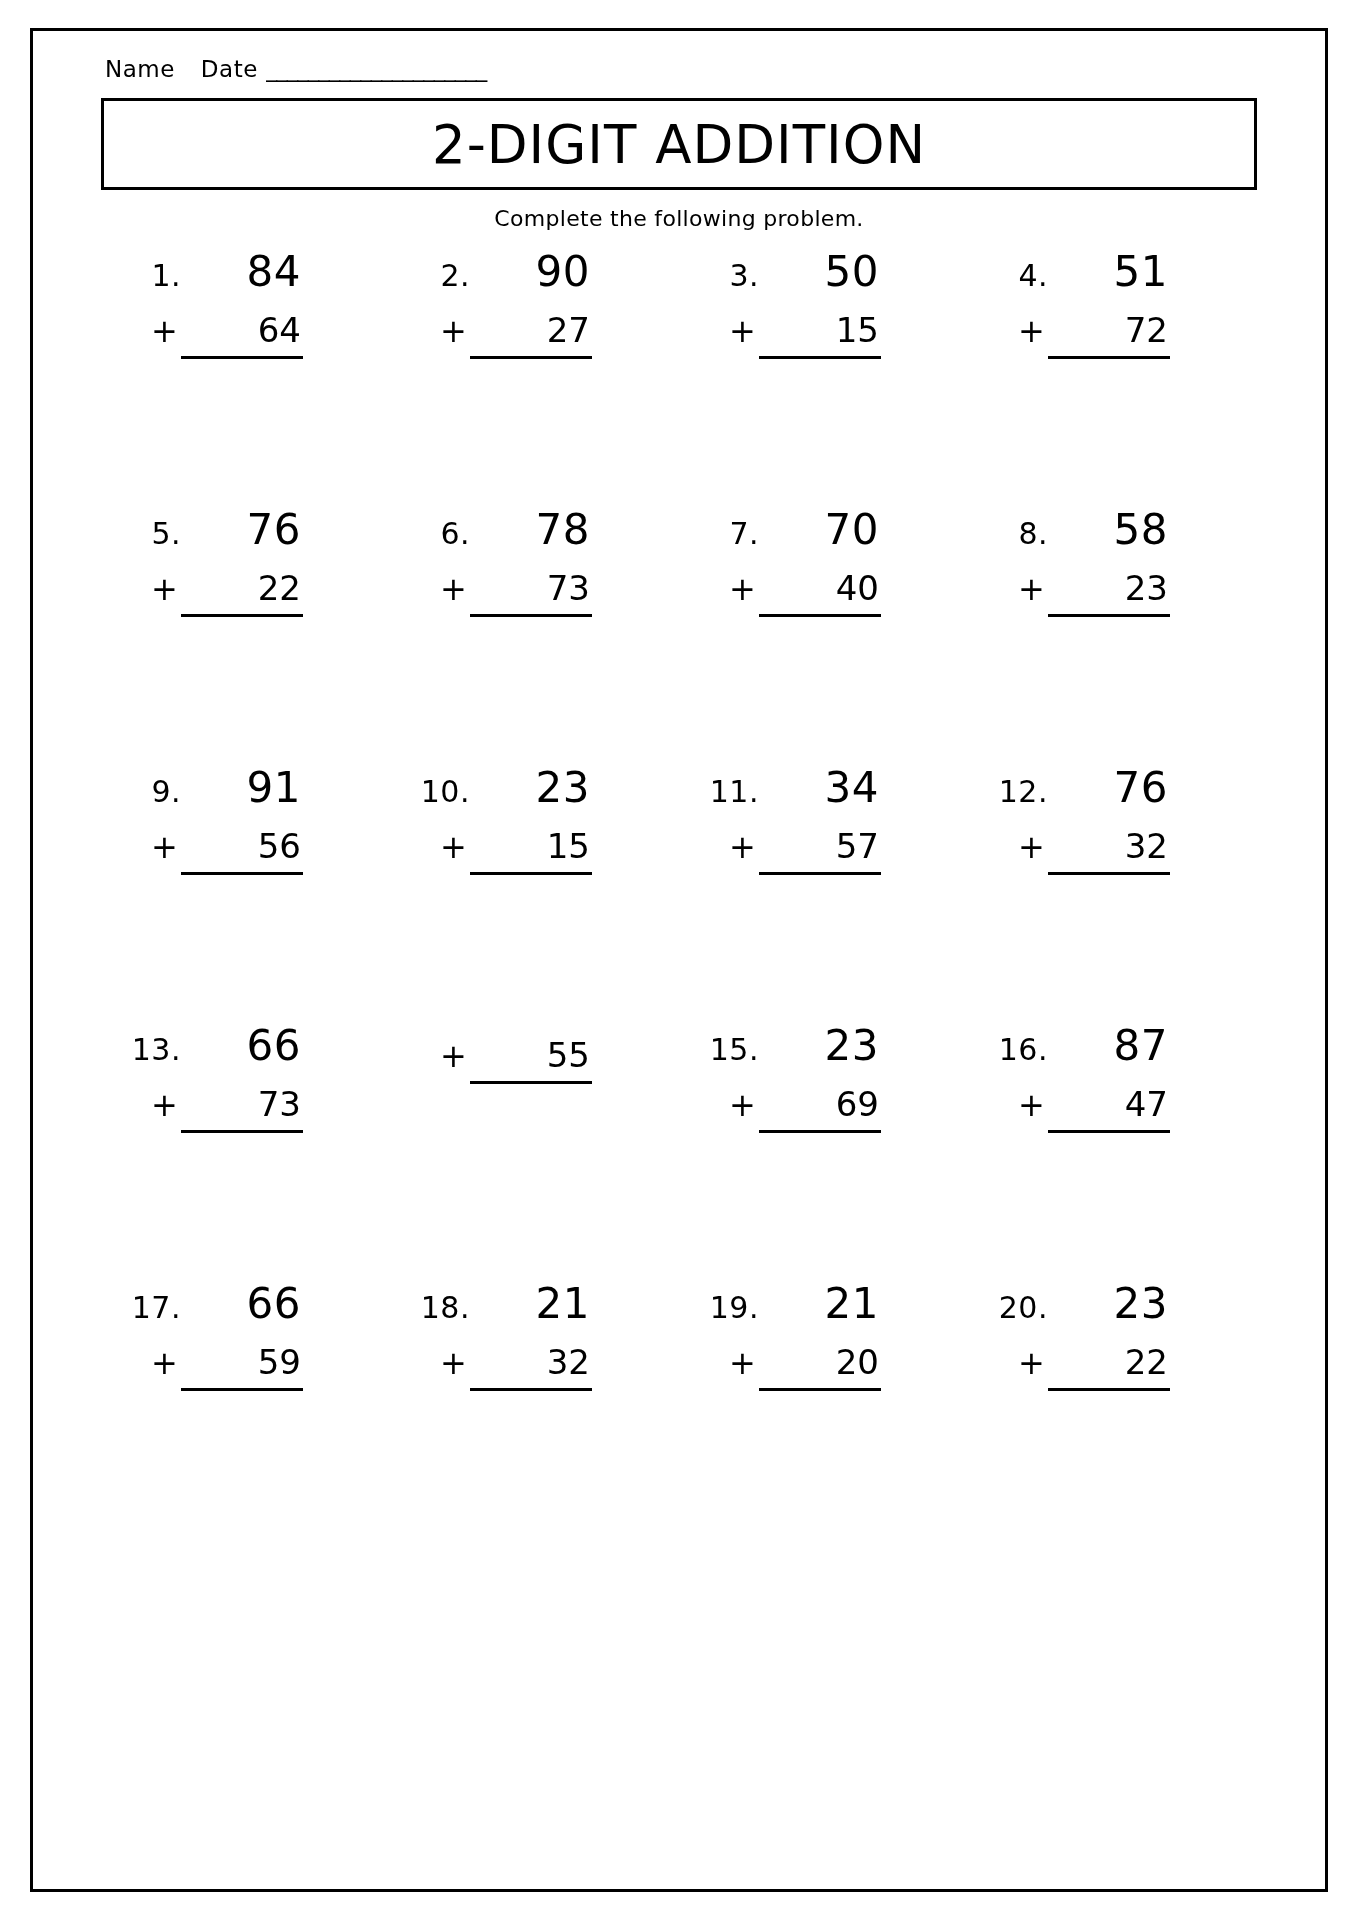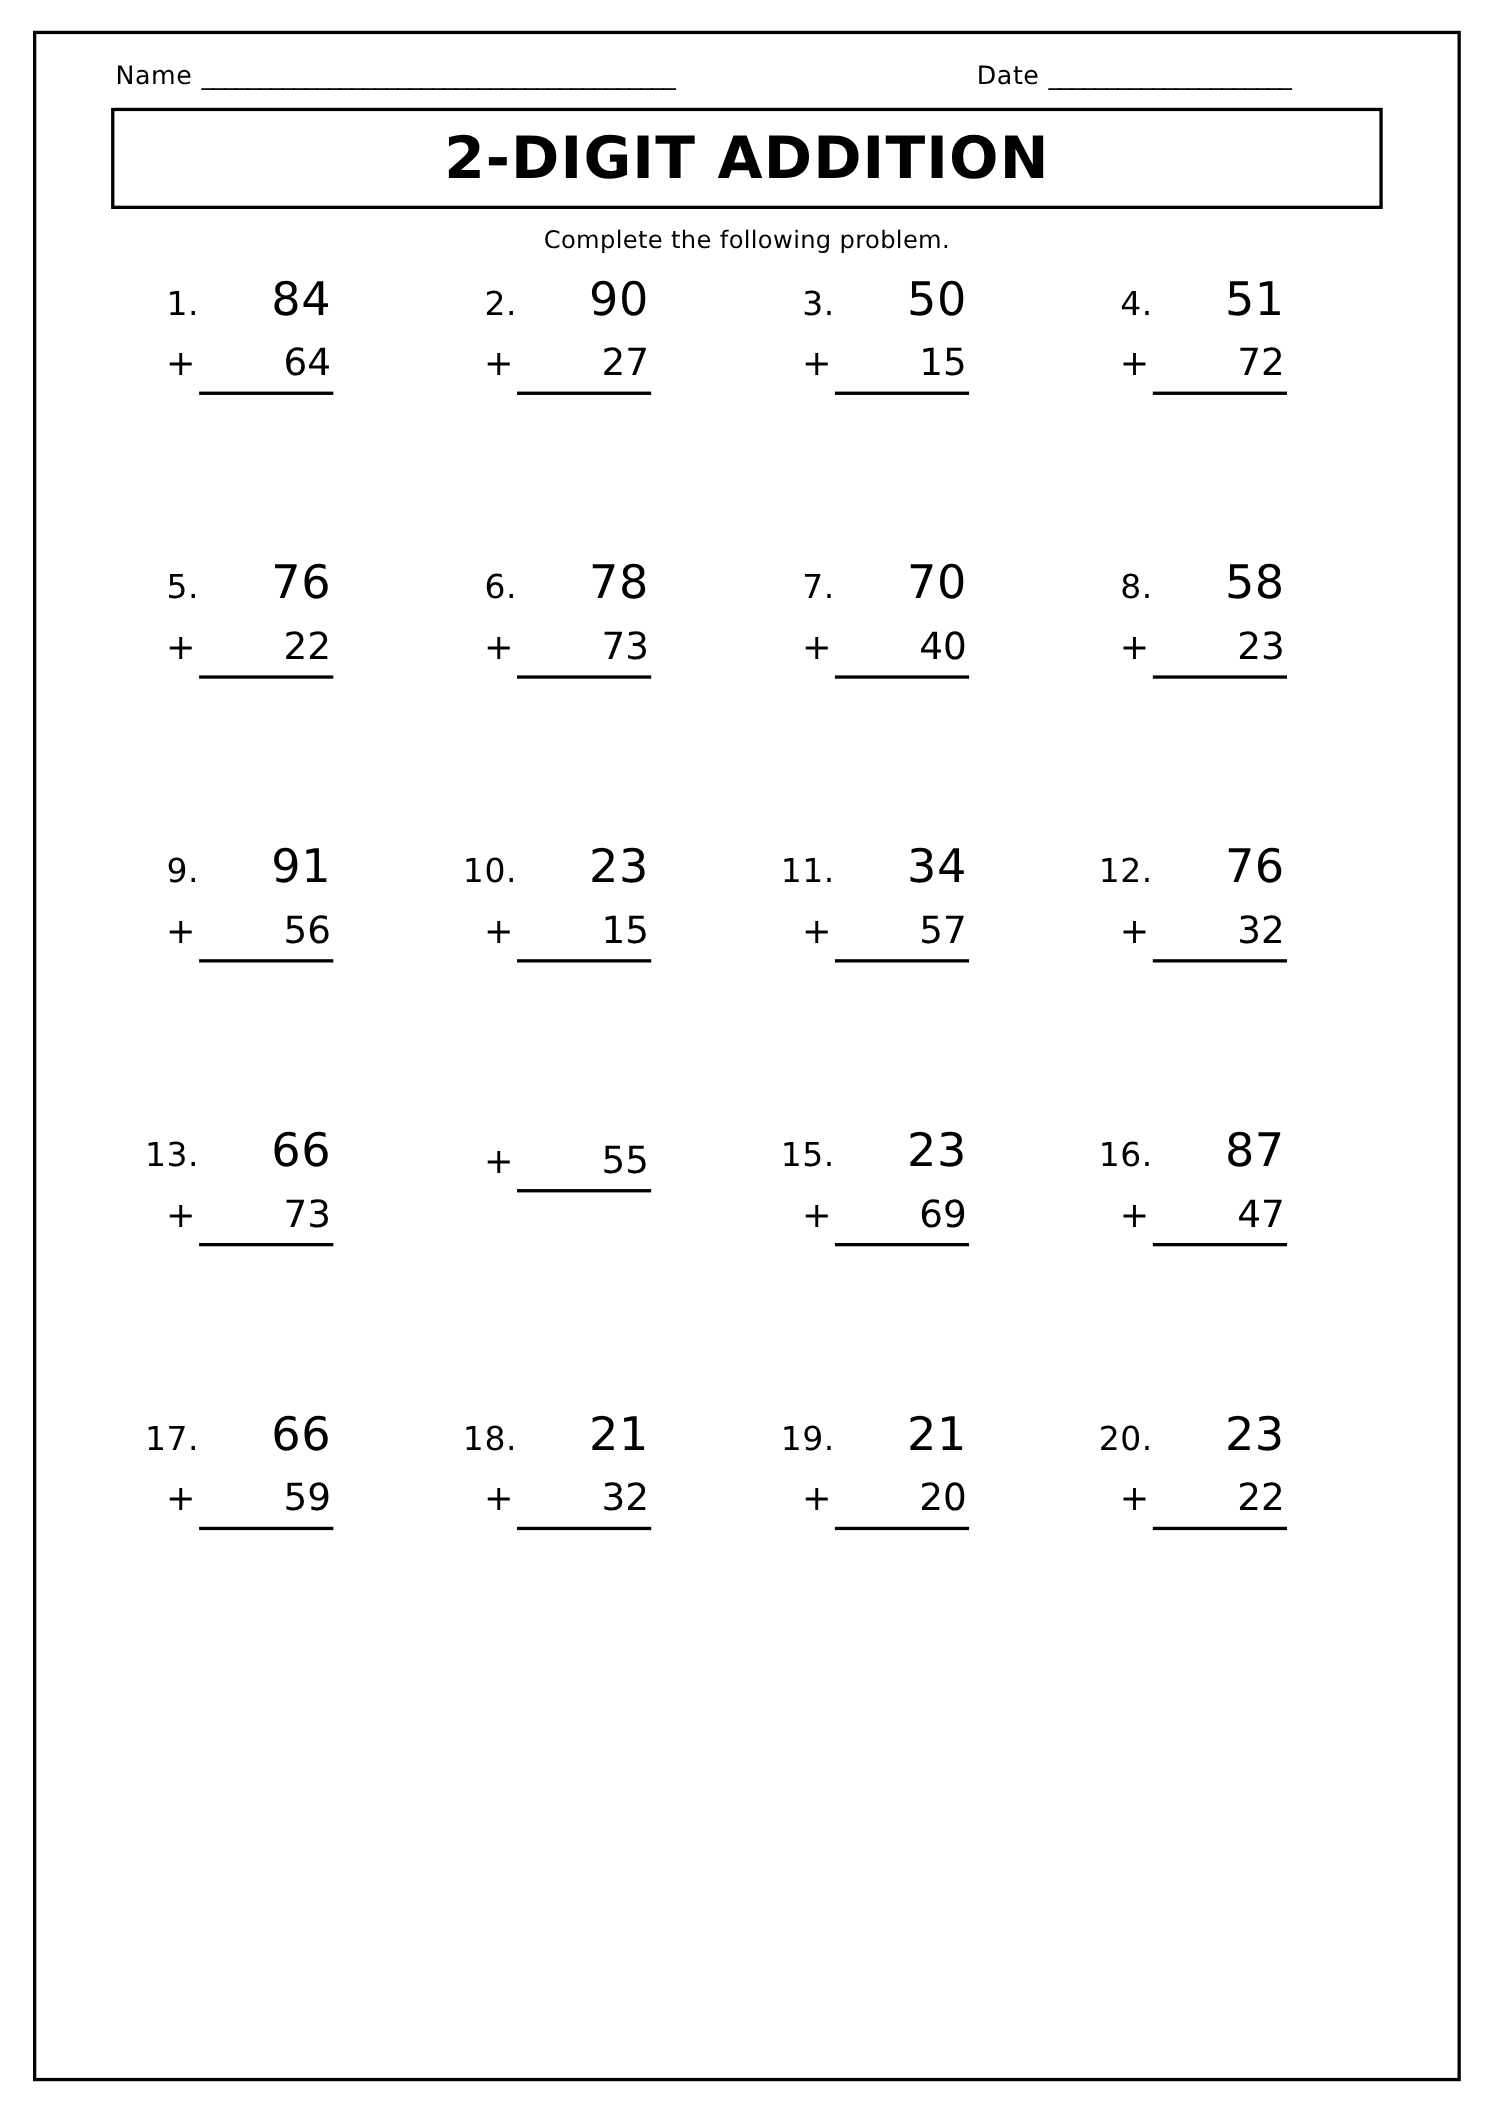--- a/index.html
+++ b/index.html
@@ -64,21 +64,21 @@
     margin-top: 16px;
     border: 3px solid #000000;
     height: 92px;
     display: flex;
     align-items: center;
     justify-content: center;
     box-sizing: border-box;
   }
   .title-text {
     font-size: 53px;
-    font-weight: 700;
+    font-weight: 400;
     letter-spacing: 1px;
   }
 
   
   .instruction {
     text-align: center;
     font-size: 22px;
     margin-top: 16px;
     letter-spacing: 0.3px;
   }
@@ -142,21 +142,20 @@
 </style>
 </head>
 <body>
 
 <div class="page">
   <div class="page-border"></div>
   <div class="inner">
 
     <div class="namedate">
       <span class="nd-label">Name</span>
-      <span class="nd-rule nd-name-rule">_________________________________________</span>
       <span class="nd-label nd-date-label">Date</span>
       <span class="nd-rule nd-date-rule">_____________________</span>
     </div>
 
     <div class="title-box">
       <div class="title-text">2-DIGIT ADDITION</div>
     </div>
 
     <div class="instruction">Complete the following problem.</div>
 

